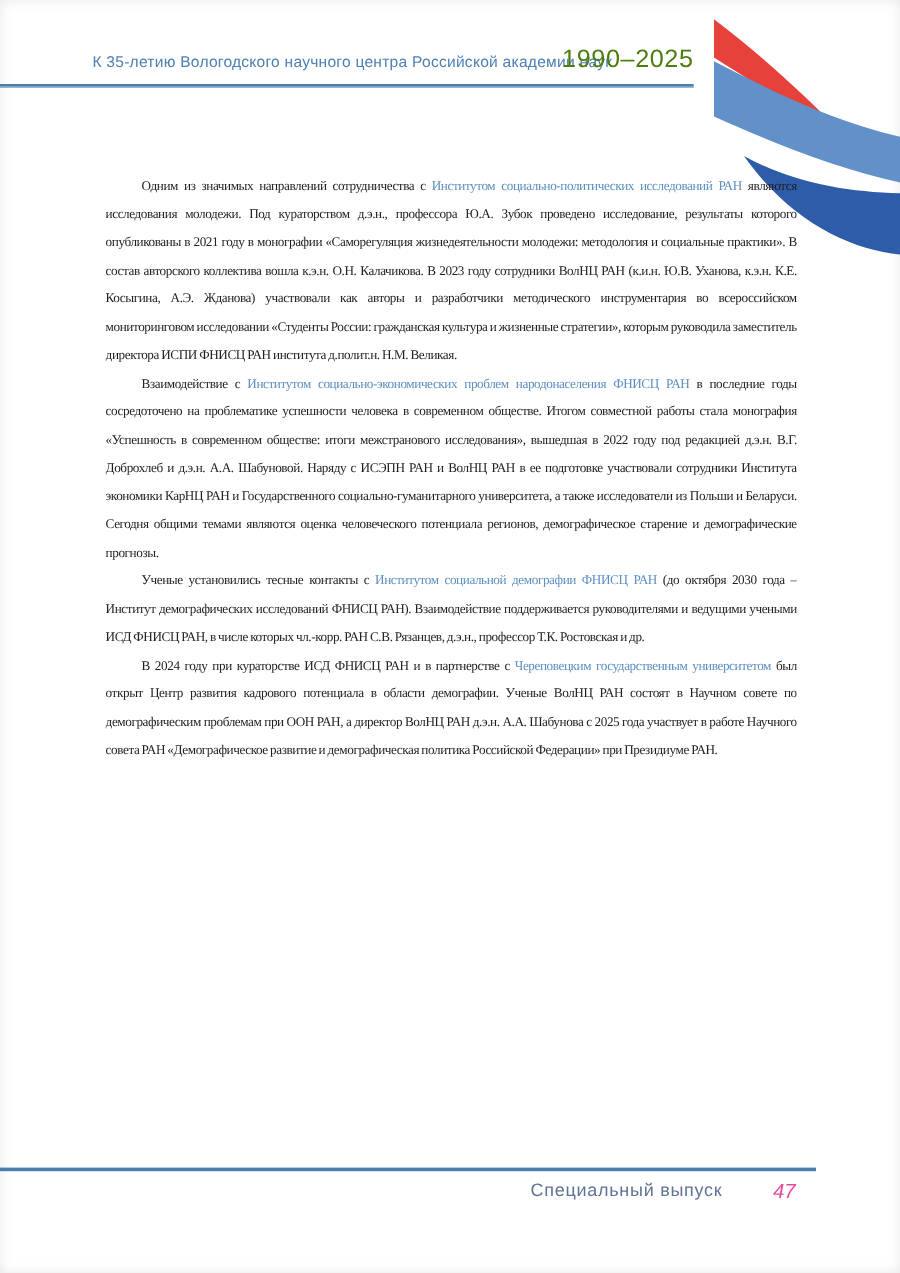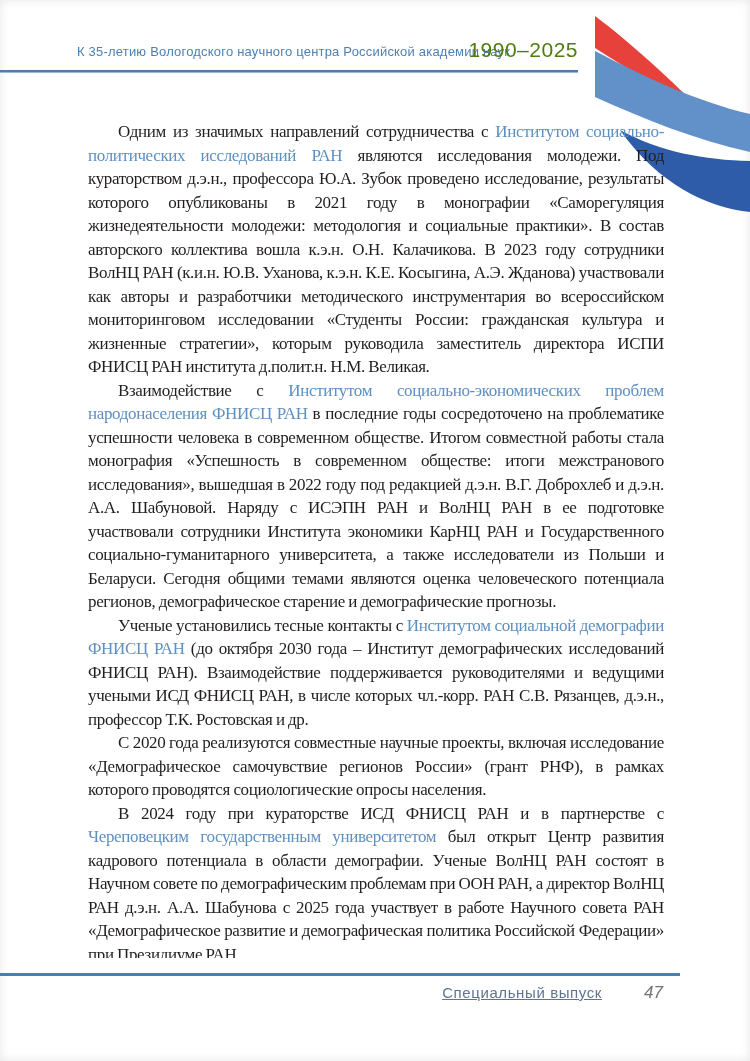--- a/index.html
+++ b/index.html
@@ -23,42 +23,42 @@
     font-weight:300;font-size:21px;color:#4d7c0f;letter-spacing:.5px;white-space:nowrap;
   }
   .header-rule{
     position:absolute;left:0;top:70px;width:578px;height:3px;
     background:#4b7dae;border-bottom:1px solid #9db9d2;box-sizing:border-box;
   }
   
   .swoosh{position:absolute;left:590px;top:8px;width:160px;height:258px;}
   
   .article{
-    position:absolute;left:88px;top:120px;width:576px;height:838px;
+    position:absolute;left:88px;top:144px;width:576px;height:838px;
     overflow:hidden;
-    font-size:17px;line-height:23.5px;color:#221e1f;
+    font-size:11px;line-height:23.5px;color:#221e1f;
     letter-spacing:-0.35px;word-spacing:-0.5px;
     text-align:justify;
   }
   .article p{margin:0;text-indent:30px;}
   .link{color:#5d8fc1;}
   
   .footer-rule{
     position:absolute;left:0;top:973px;width:680px;height:2.5px;
     background:#4b7dae;
   }
   .footer-issue{
     position:absolute;top:984px;right:148px;
     font-family:"Liberation Sans", sans-serif;
-    font-size:15px;color:#5e7493;letter-spacing:.6px;white-space:nowrap;text-decoration:underline;
+    font-size:15px;color:#5e7493;letter-spacing:.6px;white-space:nowrap;
   }
   .page-number{
     position:absolute;top:983px;right:87px;
     font-family:"Liberation Sans", sans-serif;
-    font-style:italic;font-size:17px;color:#737373;
+    font-style:italic;font-size:17px;color:#ec4899;
   }
 </style>
 </head>
 <body>
 
 <div class="page">
 
   <div class="series-title">К 35-летию Вологодского научного центра Российской академии наук</div>
   <div class="years">1990–2025</div>
   <div class="header-rule"></div>
@@ -66,21 +66,20 @@
   <svg class="swoosh" viewBox="0 0 160 258" xmlns="http://www.w3.org/2000/svg" aria-hidden="true">
     <path d="M5,8 C45,38 85,76 113,104 C80,88 40,62 5,40 Z" fill="#e6413a"></path>
     <path d="M5,43 C55,69 105,93 160,106 L160,144 C105,132 52,110 5,89 Z" fill="#6191c8"></path>
     <path d="M30,122 C70,144 115,152 160,153 L160,204 C118,200 68,176 30,122 Z" fill="#2e5ca8"></path>
   </svg>
 
   <div class="article">
       <p><span>Одним из значимых направлений сотрудничества с </span><span class="link">Институтом социально-политических исследований РАН</span><span> являются исследования молодежи. Под кураторством д.э.н., профессора Ю.А. Зубок проведено исследование, результаты которого опубликованы в 2021 году в монографии «Саморегуляция жизнедеятельности молодежи: методология и социальные практики». В состав авторского коллектива вошла к.э.н. О.Н. Калачикова. В 2023 году сотрудники ВолНЦ РАН (к.и.н. Ю.В. Уханова, к.э.н. К.Е. Косыгина, А.Э. Жданова) участвовали как авторы и разработчики методического инструментария во всероссийском мониторинговом исследовании «Студенты России: гражданская культура и жизненные стратегии», которым руководила заместитель директора ИСПИ ФНИСЦ РАН института д.полит.н. Н.М. Великая.</span></p>
       <p><span>Взаимодействие с </span><span class="link">Институтом социально-экономических проблем народонаселения ФНИСЦ РАН</span><span> в последние годы сосредоточено на проблематике успешности человека в современном обществе. Итогом совместной работы стала монография «Успешность в современном обществе: итоги межстранового исследования», вышедшая в 2022 году под редакцией д.э.н. В.Г. Доброхлеб и д.э.н. А.А. Шабуновой. Наряду с ИСЭПН РАН и ВолНЦ РАН в ее подготовке участвовали сотрудники Института экономики КарНЦ РАН и Государственного социально-гуманитарного университета, а также исследователи из Польши и Беларуси. Сегодня общими темами являются оценка человеческого потенциала регионов, демографическое старение и демографические прогнозы.</span></p>
       <p><span>Ученые установились тесные контакты с </span><span class="link">Институтом социальной демографии ФНИСЦ РАН</span><span> (до октября 2030 года – Институт демографических исследований ФНИСЦ РАН). Взаимодействие поддерживается руководителями и ведущими учеными ИСД ФНИСЦ РАН, в числе которых чл.-корр. РАН С.В. Рязанцев, д.э.н., профессор Т.К. Ростовская и др.</span></p>
-      <p><span>С 2020 года реализуются совместные научные проекты, включая исследование «Демографическое самочувствие регионов России» (грант РНФ), в рамках которого проводятся социологические опросы населения.</span></p>
       <p><span>В 2024 году при кураторстве ИСД ФНИСЦ РАН и в партнерстве с </span><span class="link">Череповецким государственным университетом</span><span> был открыт Центр развития кадрового потенциала в области демографии. Ученые ВолНЦ РАН состоят в Научном совете по демографическим проблемам при ООН РАН, а директор ВолНЦ РАН д.э.н. А.А. Шабунова с 2025 года участвует в работе Научного совета РАН «Демографическое развитие и демографическая политика Российской Федерации» при Президиуме РАН.</span></p>
     </div>
 
   <div class="footer-rule"></div>
   <div class="footer-issue">Специальный выпуск</div>
   <div class="page-number">47</div>
 
 </div>
 
 </body></html>

